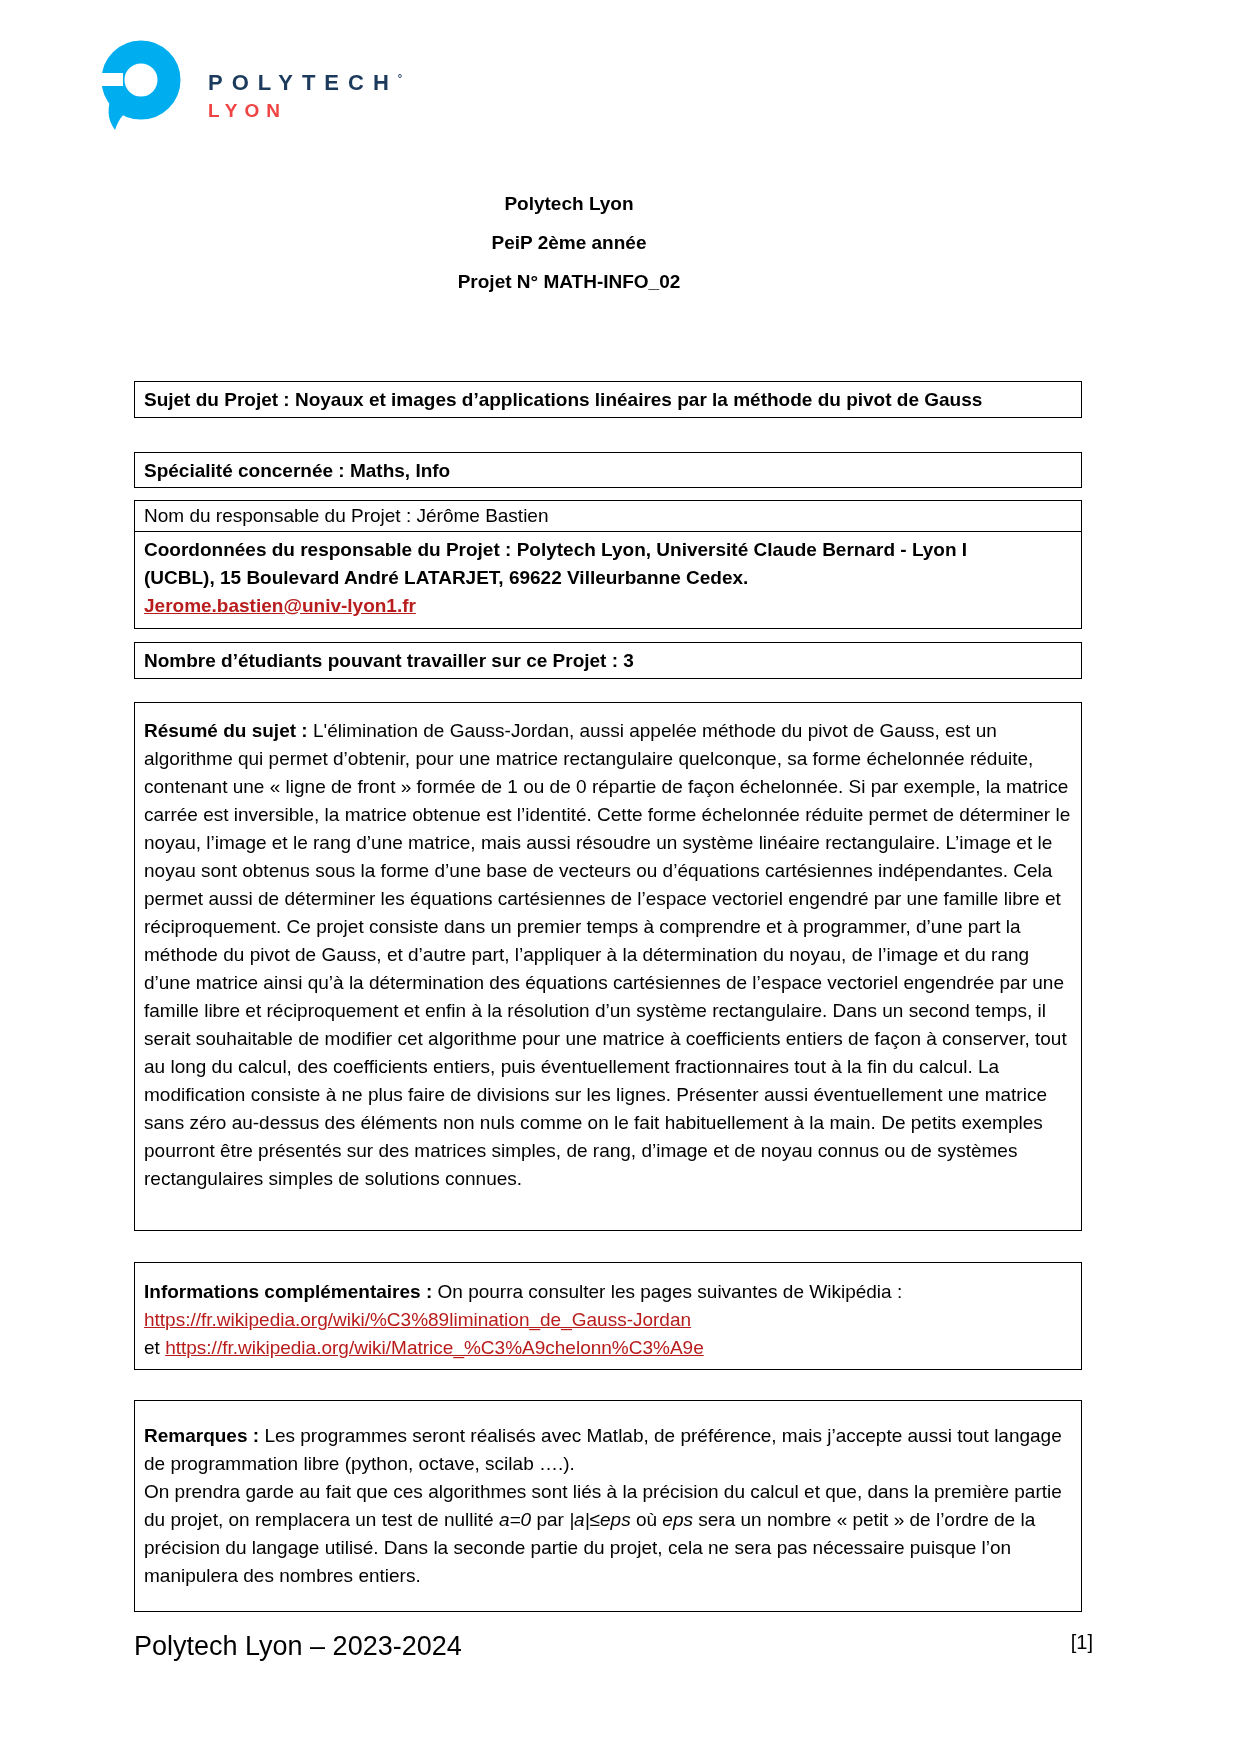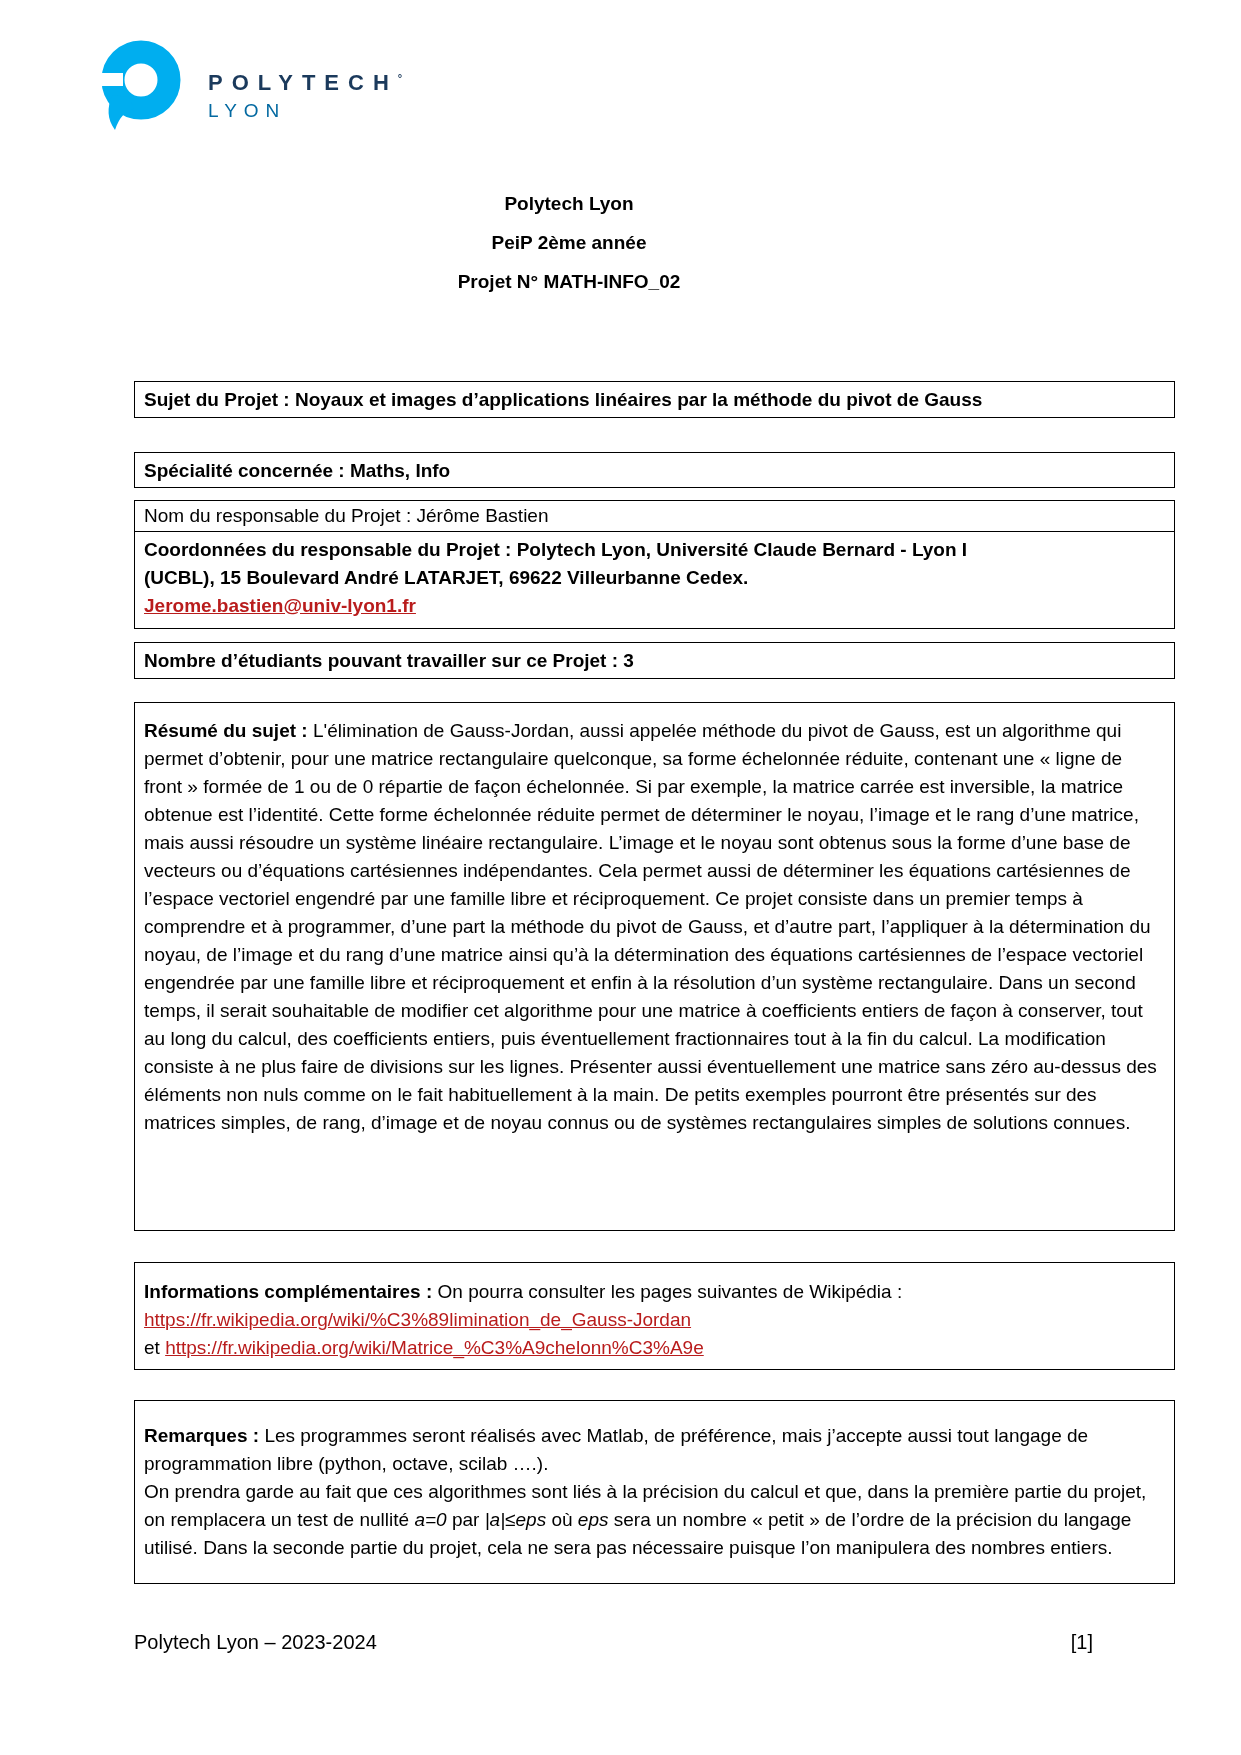--- a/index.html
+++ b/index.html
@@ -6,44 +6,44 @@
   .page {
     position:relative; width:1241px; height:1755px; background:#ffffff;
     color:#000000; font-family:"Liberation Sans", sans-serif; overflow:hidden;
   }
   
   .logo { position:absolute; top:38px; left:98px; display:flex; align-items:center; }
   .logo-mark { width:84px; height:94px; }
   .logo-text { margin-left:26px; margin-top:18px; }
   .brand { color:#1B3A5C; font-weight:700; font-size:22px; letter-spacing:9px; line-height:22px; }
   .reg { font-size:11px; letter-spacing:0; vertical-align:8px; }
-  .city { color:#0369a1; font-weight:400; font-size:19px; letter-spacing:7px; margin-top:6px; }
+  .city { color:#ef4444; font-weight:700; font-size:19px; letter-spacing:7px; margin-top:6px; }
   
   .title { position:absolute; top:184px; left:134px; width:870px; text-align:center;
            font-weight:700; font-size:19px; line-height:39px; }
   
-  .box { position:absolute; left:134px; width:1041px; box-sizing:border-box;
+  .box { position:absolute; left:134px; width:948px; box-sizing:border-box;
          border:1.5px solid #000; font-size:19px; line-height:28px; padding:4px 9px; }
   .b { font-weight:700; }
   .box-sujet      { top:381px; height:37px; font-weight:700; }
   .box-specialite { top:452px; height:36px; font-weight:700; }
   .box-resp       { top:500px; padding:0; }
   .resp-row1 { padding:1px 9px; font-weight:400; border-bottom:1.5px solid #000; }
   .resp-row2 { padding:4px 9px 8px; font-weight:700; }
   .blk { display:block; }
   .box-etudiants  { top:642px; height:37px; font-weight:700; }
   .box-resume     { top:702px; height:529px; padding:14px 9px; }
   .box-infos      { top:1262px; height:108px; padding:15px 9px; }
   .box-remarques  { top:1400px; min-height:172px; padding:21px 9px; }
   .box p { margin:0; }
   .link { color:#b91c1c; text-decoration:underline; cursor:pointer; }
   .resp-row2 .link { font-weight:700; }
   .it { font-style:italic; }
   
-  .footer-left  { position:absolute; top:1631px; left:134px;  font-size:20px; }
+  .footer-left  { position:absolute; top:1631px; left:134px;  font-size:27px; }
   .footer-right { position:absolute; top:1631px; right:148px; font-size:20px; }
 </style>
 </head>
 <body>
 
 <div class="page">
 
   <div class="logo">
     <svg class="logo-mark" viewBox="0 0 84 94" aria-hidden="true">
       <circle cx="43" cy="42" r="28" fill="none" stroke="#00AEEF" stroke-width="23"></circle>

